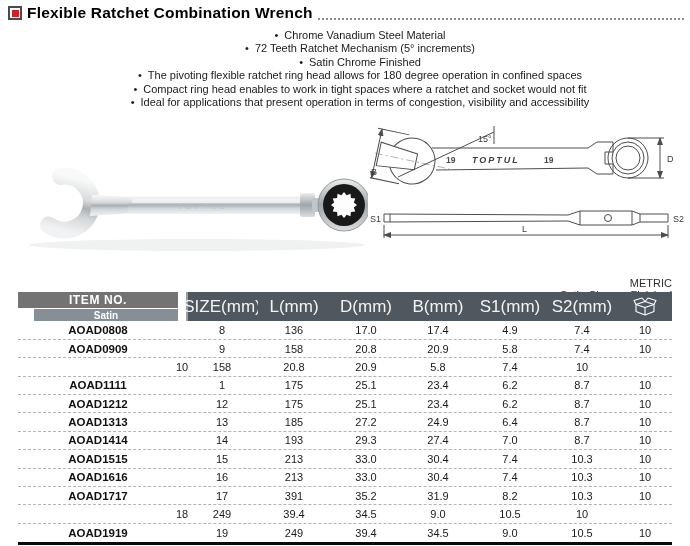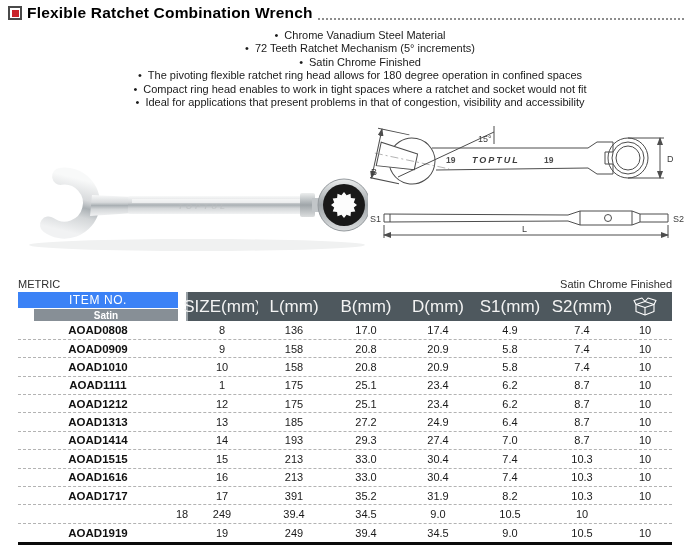--- a/index.html
+++ b/index.html
@@ -24,26 +24,26 @@
   
   .middle { position:relative; height:160px; margin-top:8px; }
   .photo-svg { position:absolute; left:12px; top:26px; }
   .drawing-svg { position:absolute; left:370px; top:2px; }
   .draw-label { font-size:9px; fill:#3d3d3d; }
   .draw-stamp { font-size:8.5px; font-weight:bold; fill:#4d4d4d; }
   .draw-brand { font-size:9px; font-weight:bold; font-style:italic; letter-spacing:2px; fill:#3d3d3d; }
 
   
   .meta-row { display:flex; justify-content:space-between; align-items:flex-end;
-              margin:0 18px; font-size:11px; color:#2e2e2e; height:13px; }
+              margin:0 18px; font-size:11px; color:#2e2e2e; height:13px;flex-direction:column; }
   .dtable { margin:2px 18px 0 18px; width:654px; }
   .grid { display:grid; grid-template-columns:160px 8px repeat(6,72px) 54px; }
   .thead { height:29px; }
   .item-head { display:flex; flex-direction:column; }
-  .item-head .top { height:16px; background:#3b82f6; color:#fff; font-weight:normal;
+  .item-head .top { height:16px; background:#737373; color:#fff; font-weight:bold;
                     font-size:12px; letter-spacing:0.6px;
                     display:flex; align-items:center; justify-content:center; }
   .item-head .sub { margin-top:1px; height:12px; background:#878f96; color:#fff;
                     font-weight:bold; font-size:10px;
                     display:flex; align-items:center; justify-content:center;margin-left:16px; }
   .col-head { background:#4e585e; color:#f3f3f3; font-size:17px;
               display:flex; align-items:center; justify-content:center; }
   .col-head.first { box-shadow:inset 2px 0 0 #98a0a5; }
   .icon-head { background:#4e585e; display:flex; align-items:center; justify-content:center; }
 
@@ -67,21 +67,21 @@
     <h1 class="title">Flexible Ratchet Combination Wrench</h1>
     <div class="dotted"></div>
   </div>
 
   <ul class="features">
       <li>Chrome Vanadium Steel Material</li>
       <li>72 Teeth Ratchet Mechanism (5° increments)</li>
       <li>Satin Chrome Finished</li>
       <li>The pivoting flexible ratchet ring head allows for 180 degree operation in confined spaces</li>
       <li>Compact ring head enables to work in tight spaces where a ratchet and socket would not fit</li>
-      <li>Ideal for applications that present problems in that of congestion, visibility and accessibility</li>
+      <li>Ideal for applications that present operation in terms of congestion, visibility and accessibility</li>
     </ul>
 
   <div class="middle">
 
     <svg class="photo-svg" width="356" height="132" viewBox="0 0 356 132">
       <defs>
         <linearGradient id="chrome" x1="0" y1="0" x2="0" y2="1">
           <stop offset="0" stop-color="#f8f9f9"></stop>
             <stop offset="0.35" stop-color="#d8dadc"></stop>
           <stop offset="0.5" stop-color="#aab0b4"></stop>
@@ -181,22 +181,22 @@
 
   <div class="dtable">
     <div class="grid thead">
       <div class="item-head">
         <div class="top">ITEM NO.</div>
         <div class="sub">Satin</div>
       </div>
       <div></div>
       <div class="col-head first">SIZE(mm)</div>
       <div class="col-head">L(mm)</div>
+      <div class="col-head">D(mm)</div>
       <div class="col-head">B(mm)</div>
-      <div class="col-head">D(mm)</div>
       <div class="col-head">S1(mm)</div>
       <div class="col-head">S2(mm)</div>
       <div class="icon-head">
         <svg width="24" height="21" viewBox="0 0 24 21">
           <g stroke="#ffffff" stroke-width="1.1" fill="none" stroke-linejoin="round">
             <path d="M3,8.5 L12,5.5 L21,8.5 L12,11.5 Z"></path>
             <path d="M3,8.5 L1,4.5 L9,2 L12,5.5"></path>
             <path d="M21,8.5 L23,4.5 L15,2 L12,5.5"></path>
             <path d="M3,8.5 L3,15.5 L12,19 L21,15.5 L21,8.5"></path>
             <path d="M12,11.5 L12,19"></path>
@@ -221,21 +221,20 @@
           <div class=""></div>
           <div class="num">9</div>
           <div class="num">158</div>
           <div class="num">20.8</div>
           <div class="num">20.9</div>
           <div class="num">5.8</div>
           <div class="num">7.4</div>
           <div class="num">10</div>
         </div>
         <div class="grid row">
-          <div class="item">AOAD1010</div>
           <div class=""></div>
           <div class="num">10</div>
           <div class="num">158</div>
           <div class="num">20.8</div>
           <div class="num">20.9</div>
           <div class="num">5.8</div>
           <div class="num">7.4</div>
           <div class="num">10</div>
         </div>
         <div class="grid row">

